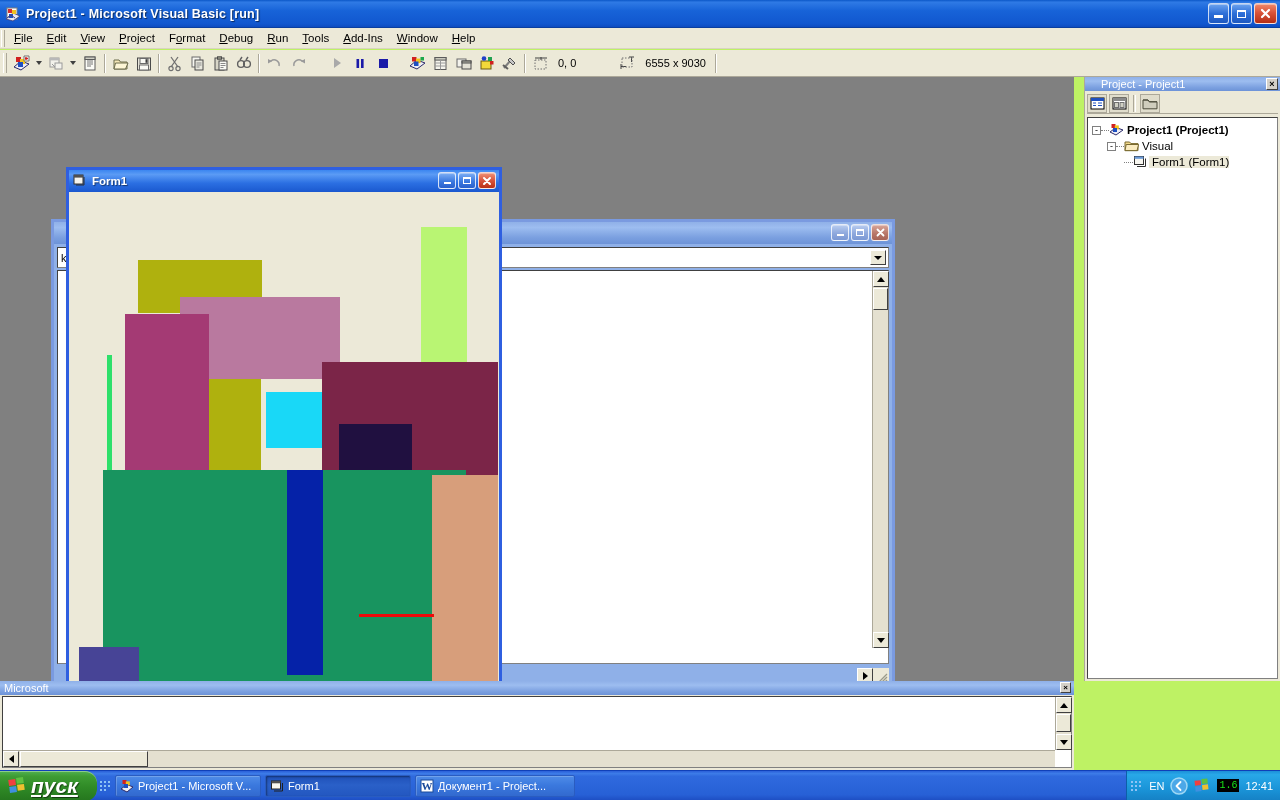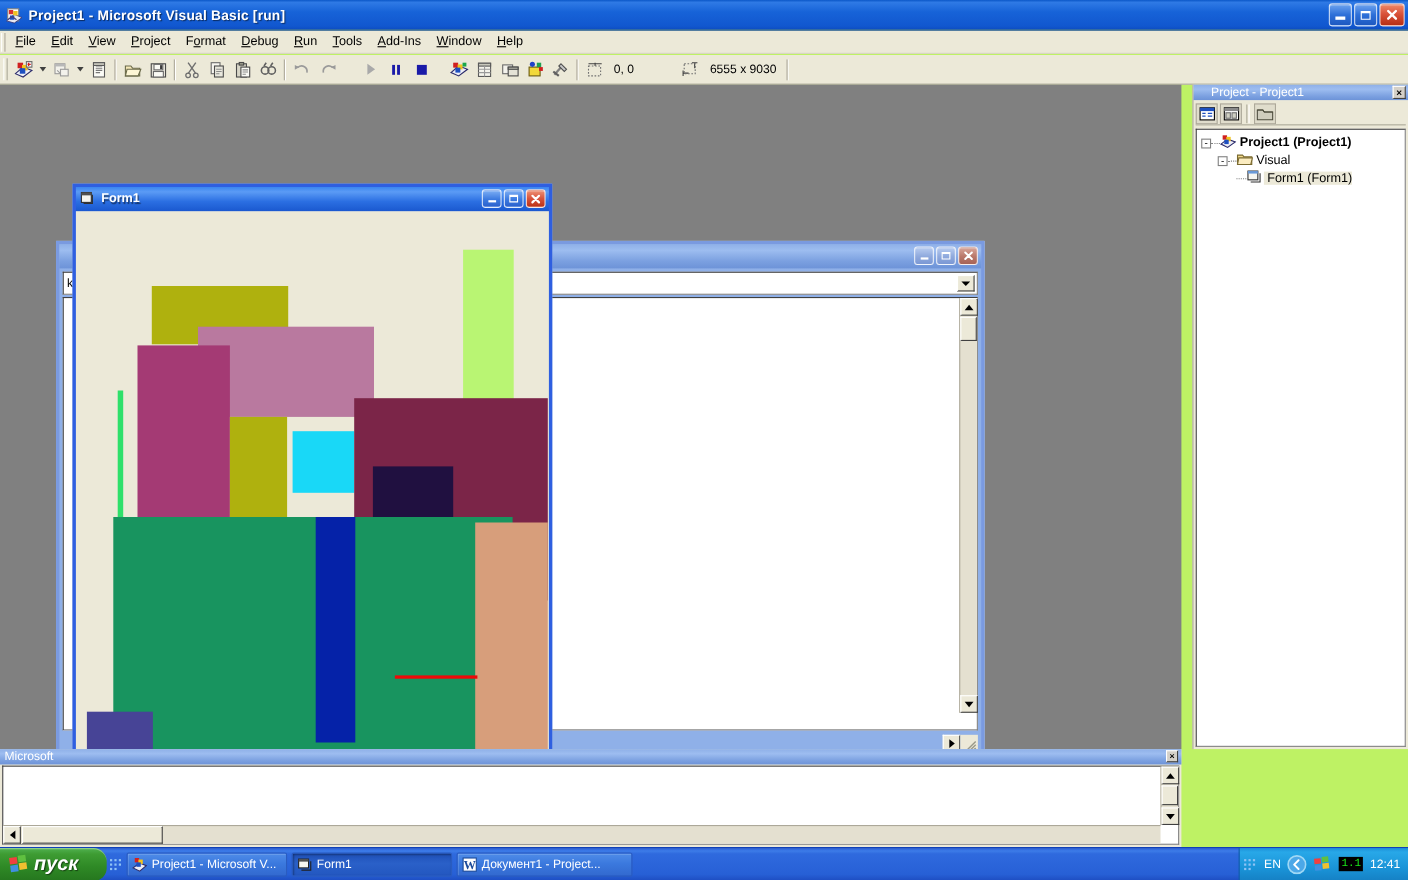--- a/index.html
+++ b/index.html
@@ -210,22 +210,22 @@
     border-top: 1px solid #1040b8;
     display:flex; align-items:center;
   }
   #startbtn {
     width: 97px; height: 30px; position:relative;
     background: linear-gradient(180deg,#51b251 0%,#3e9c33 18%,#2f8a26 55%,#25761e 100%);
     border-radius: 0 12px 12px 0;
     display:flex; align-items:center; padding-left:6px;
     box-shadow: inset 0 1px 0 rgba(255,255,255,.35);
   }
-  #startbtn .slabel { color:#fff; font-weight:bold; font-style:italic; font-size:18px;
-     text-shadow:1px 1px 1px rgba(0,0,0,.5); margin-left:4px; }
+  #startbtn .slabel { color:#fff; font-weight:bold; font-style:italic; font-size:21px;
+     text-shadow:1px 1px 1px rgba(0,0,0,.5); margin-left:4px;text-decoration:underline; }
   .tb-grip { width:10px;height:22px;margin:0 3px; display:flex;flex-wrap:wrap;align-content:center;gap:2px 2px; }
   .tb-grip span { width:2px;height:2px;background:#8fc3f5;display:block; }
   .taskbtn {
     height: 22px; margin: 0 2px; padding: 0 6px 0 4px;
     display:flex; align-items:center; gap:4px;
     background: linear-gradient(180deg,#4f8ce8 0%,#3b79de 45%,#3269cf 100%);
     border:1px solid #2a5cc0; border-radius:2px;
     color:#fff; font-size:11px; white-space:nowrap;
     box-shadow: inset 1px 1px 0 rgba(255,255,255,.2);
   }
@@ -755,18 +755,18 @@
       <span style="width:17px;height:17px;display:inline-block">
         <svg width="17" height="17" viewBox="0 0 17 17">
           <g transform="rotate(-6 8 8)">
             <rect x="1" y="3" width="6" height="5" fill="#f04040"></rect>
             <rect x="8" y="2" width="6" height="5" fill="#60c040"></rect>
             <rect x="1" y="9" width="6" height="5" fill="#4090e0"></rect>
             <rect x="8" y="8" width="6" height="5" fill="#f0c030"></rect>
           </g>
         </svg>
       </span>
-      <span style="background:#000;color:#18e818;font-family:'Liberation Mono',monospace;font-size:10px;padding:1px 2px;line-height:1.1;">1.1</span>
+      <span style="background:#000;color:#18e818;font-family:'Liberation Mono',monospace;font-size:10px;padding:1px 2px;line-height:1.1;">1.6</span>
       <span class="clock">12:41</span>
     </div>
   </div>
 
 </div>
 
 </body></html>

